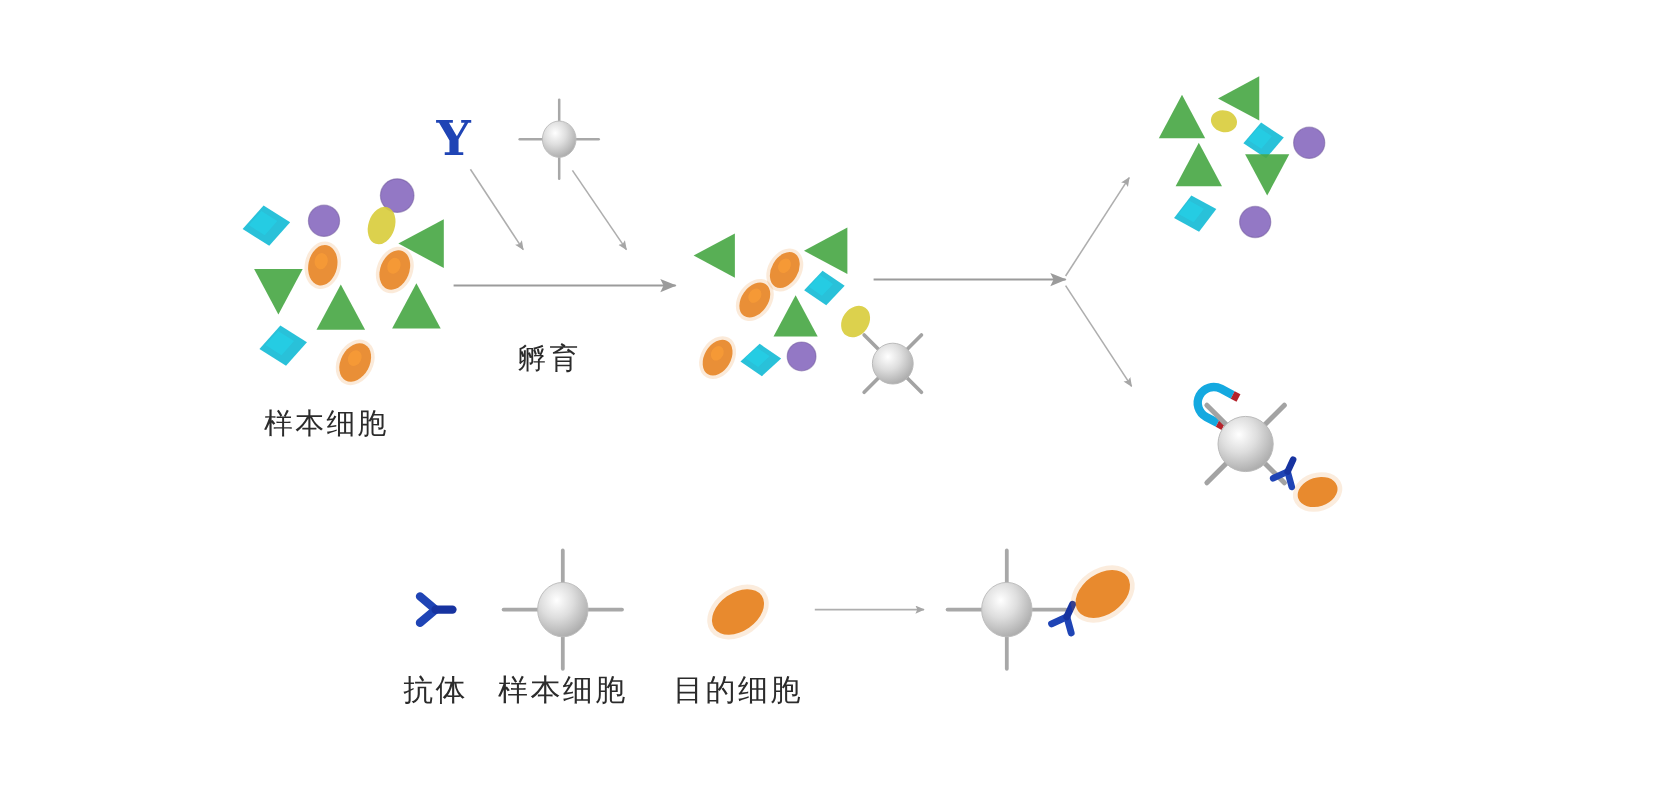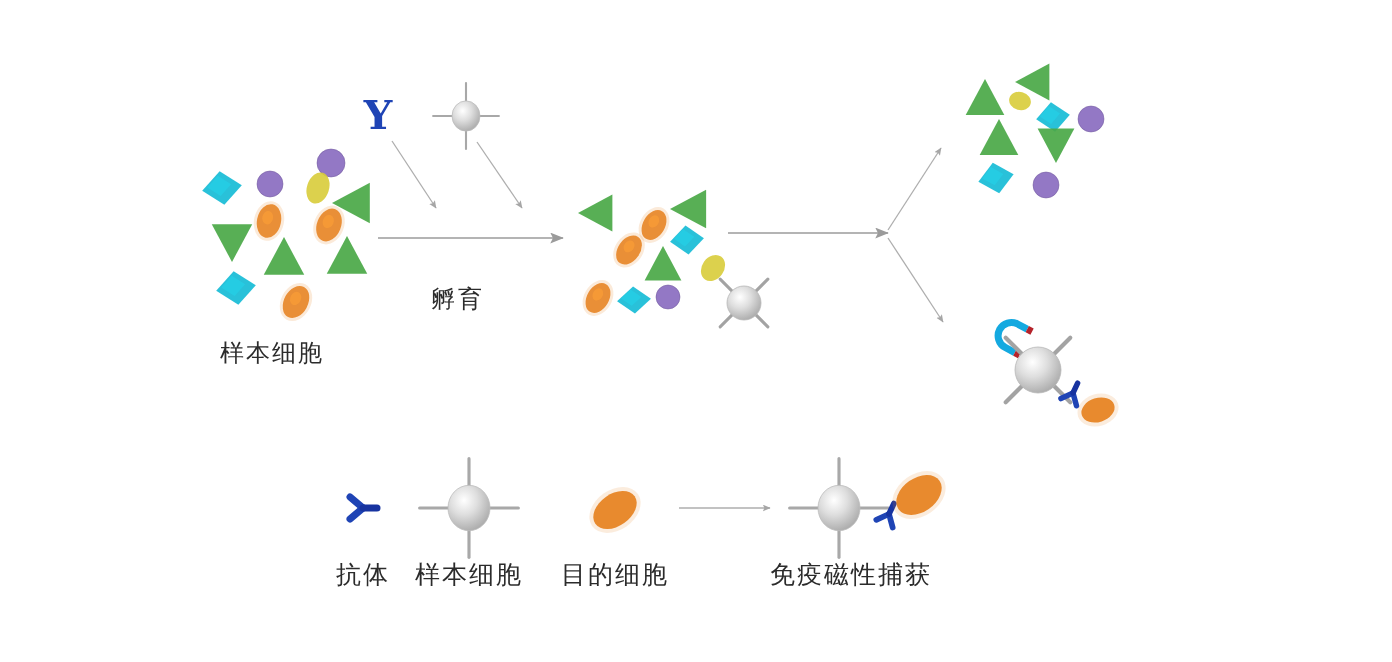--- a/index.html
+++ b/index.html
@@ -272,14 +272,13 @@
         </g>
       </g>
   </svg>
 
   <div class="cap" style="left:220px;top:337px;">样本细胞</div>
   <div class="cap cap-step" style="left:431px;top:251px;margin-top:32px;">孵育</div>
 
   <div class="legend-label" style="left:363px;top:558px;text-align:right;">抗体</div>
   <div class="legend-label" style="left:469px;top:558px;">样本细胞</div>
   <div class="legend-label" style="left:615px;top:558px;">目的细胞</div>
-  <div class="legend-label" style="left:851px;top:558px;">免疫磁性捕获</div>
 </div>
 
 </body></html>

